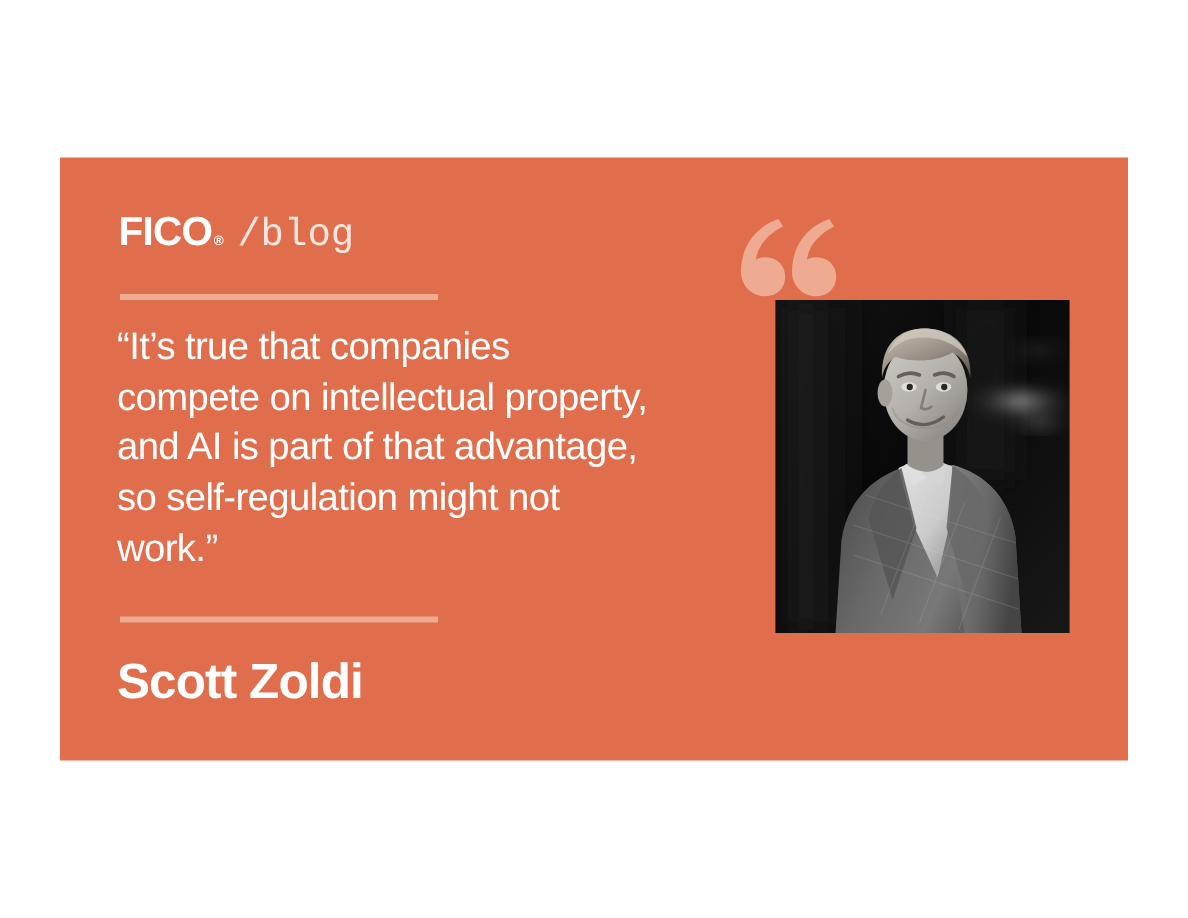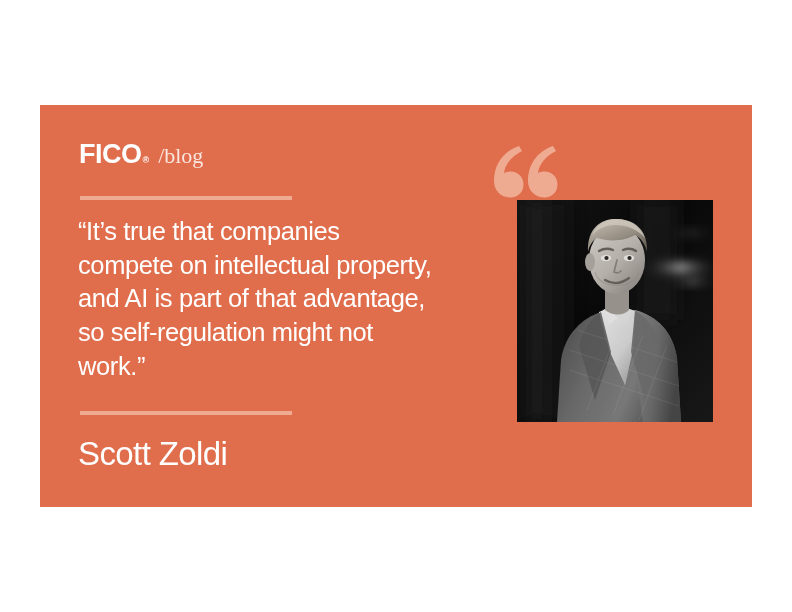--- a/index.html
+++ b/index.html
@@ -45,22 +45,22 @@
   }
   .brand-reg {
     font-size: 9px;
     font-weight: 700;
     color: #ffffff;
     margin-left: 1px;
     position: relative;
     top: 0px;
   }
   .brand-blog {
-    font-family: Liberation Serif, serif;
-    font-size: 22px;
+    font-family: Liberation Mono, monospace;
+    font-size: 26px;
     font-weight: 400;
     color: #fbe6df;
     margin-left: 9px;
     letter-spacing: 0px;
     line-height: 1;
   }
 
   
   .rule {
     position: absolute;
@@ -88,21 +88,21 @@
   }
 
   
   .attribution {
     position: absolute;
     left: 38px;
     top: 331px;
     color: #ffffff;
     font-family: "Liberation Sans", sans-serif;
     font-size: 33px;
-    font-weight: 400;
+    font-weight: 700;
     letter-spacing: -0.6px;
     line-height: 1.1;
     text-align: center;
   }
 
   
   .deco-quote {
     position: absolute;
     left: 448px;
     top: 40px;

